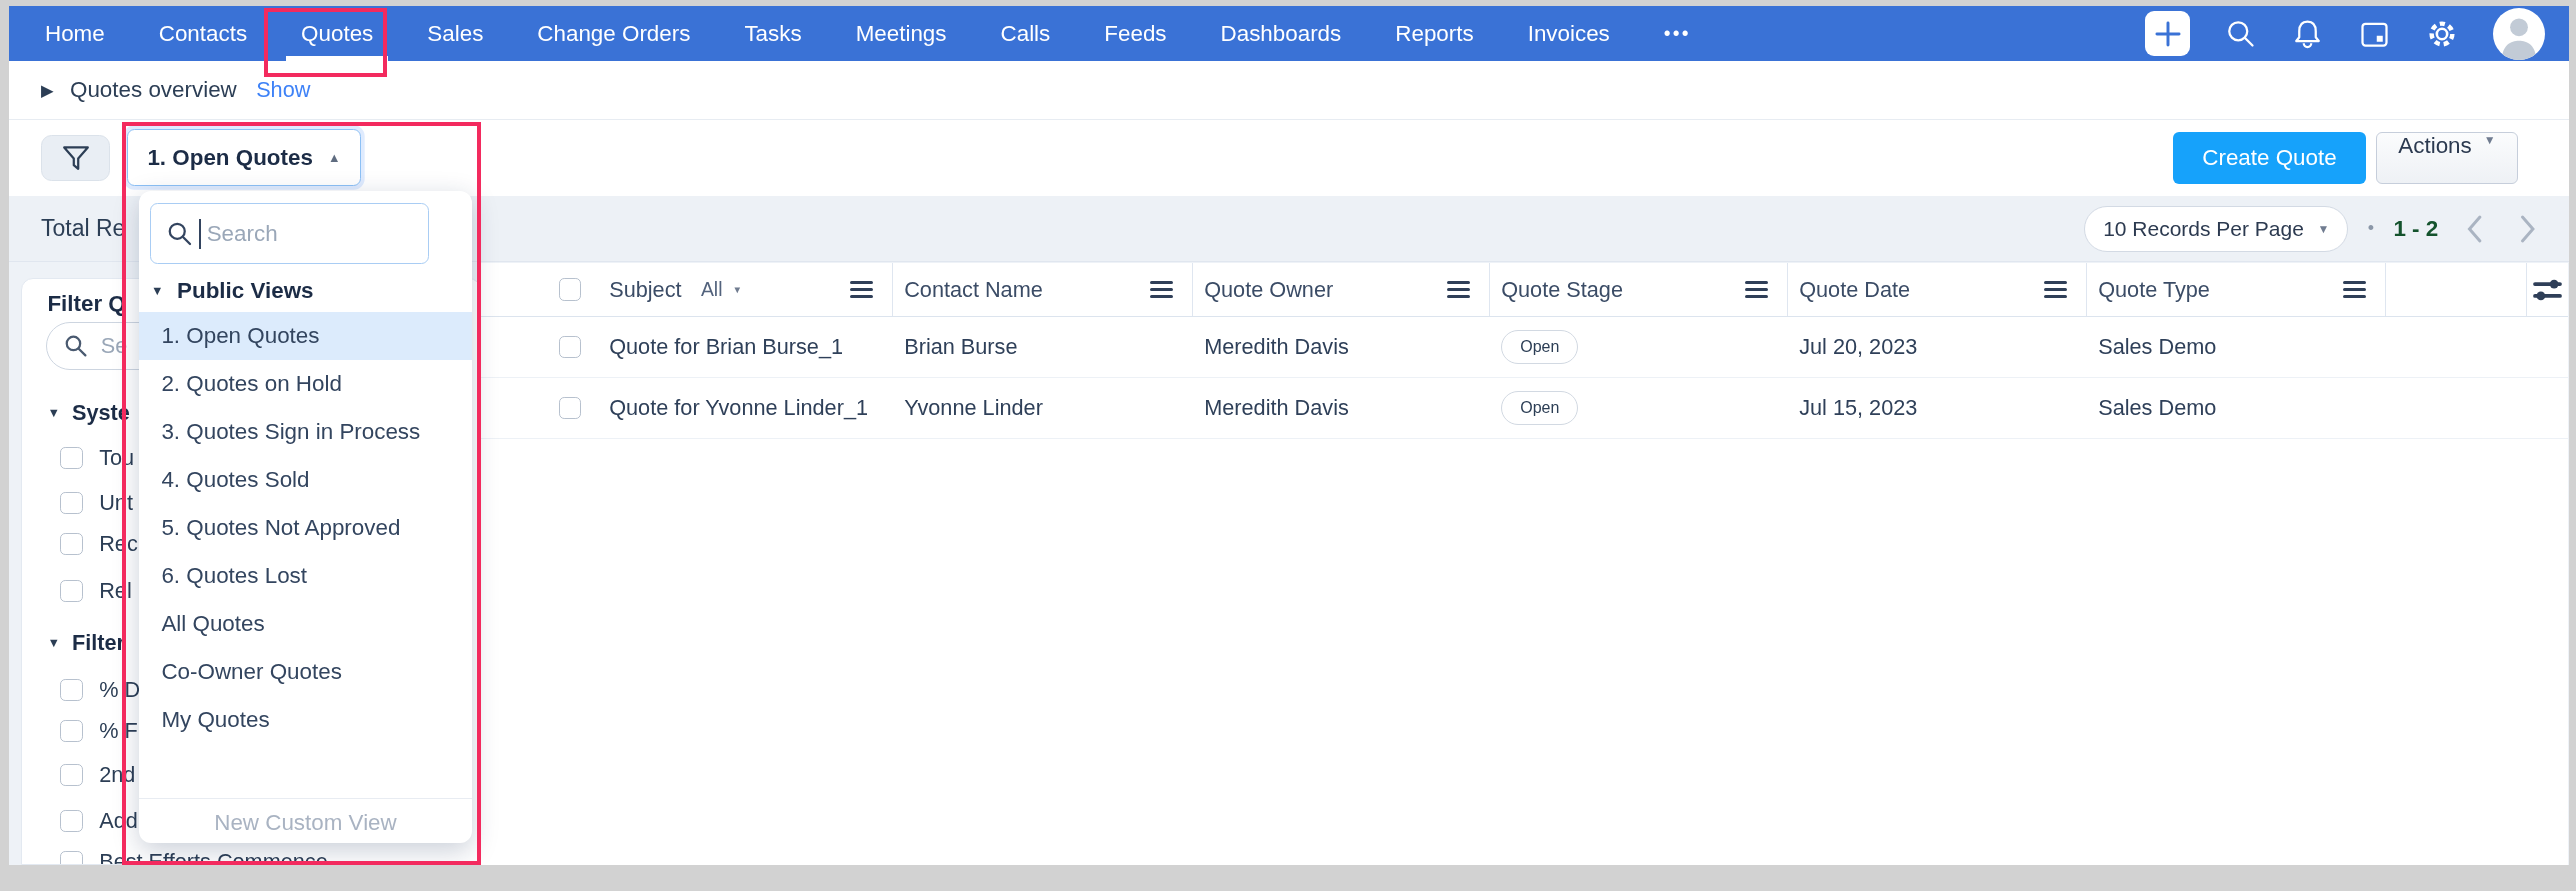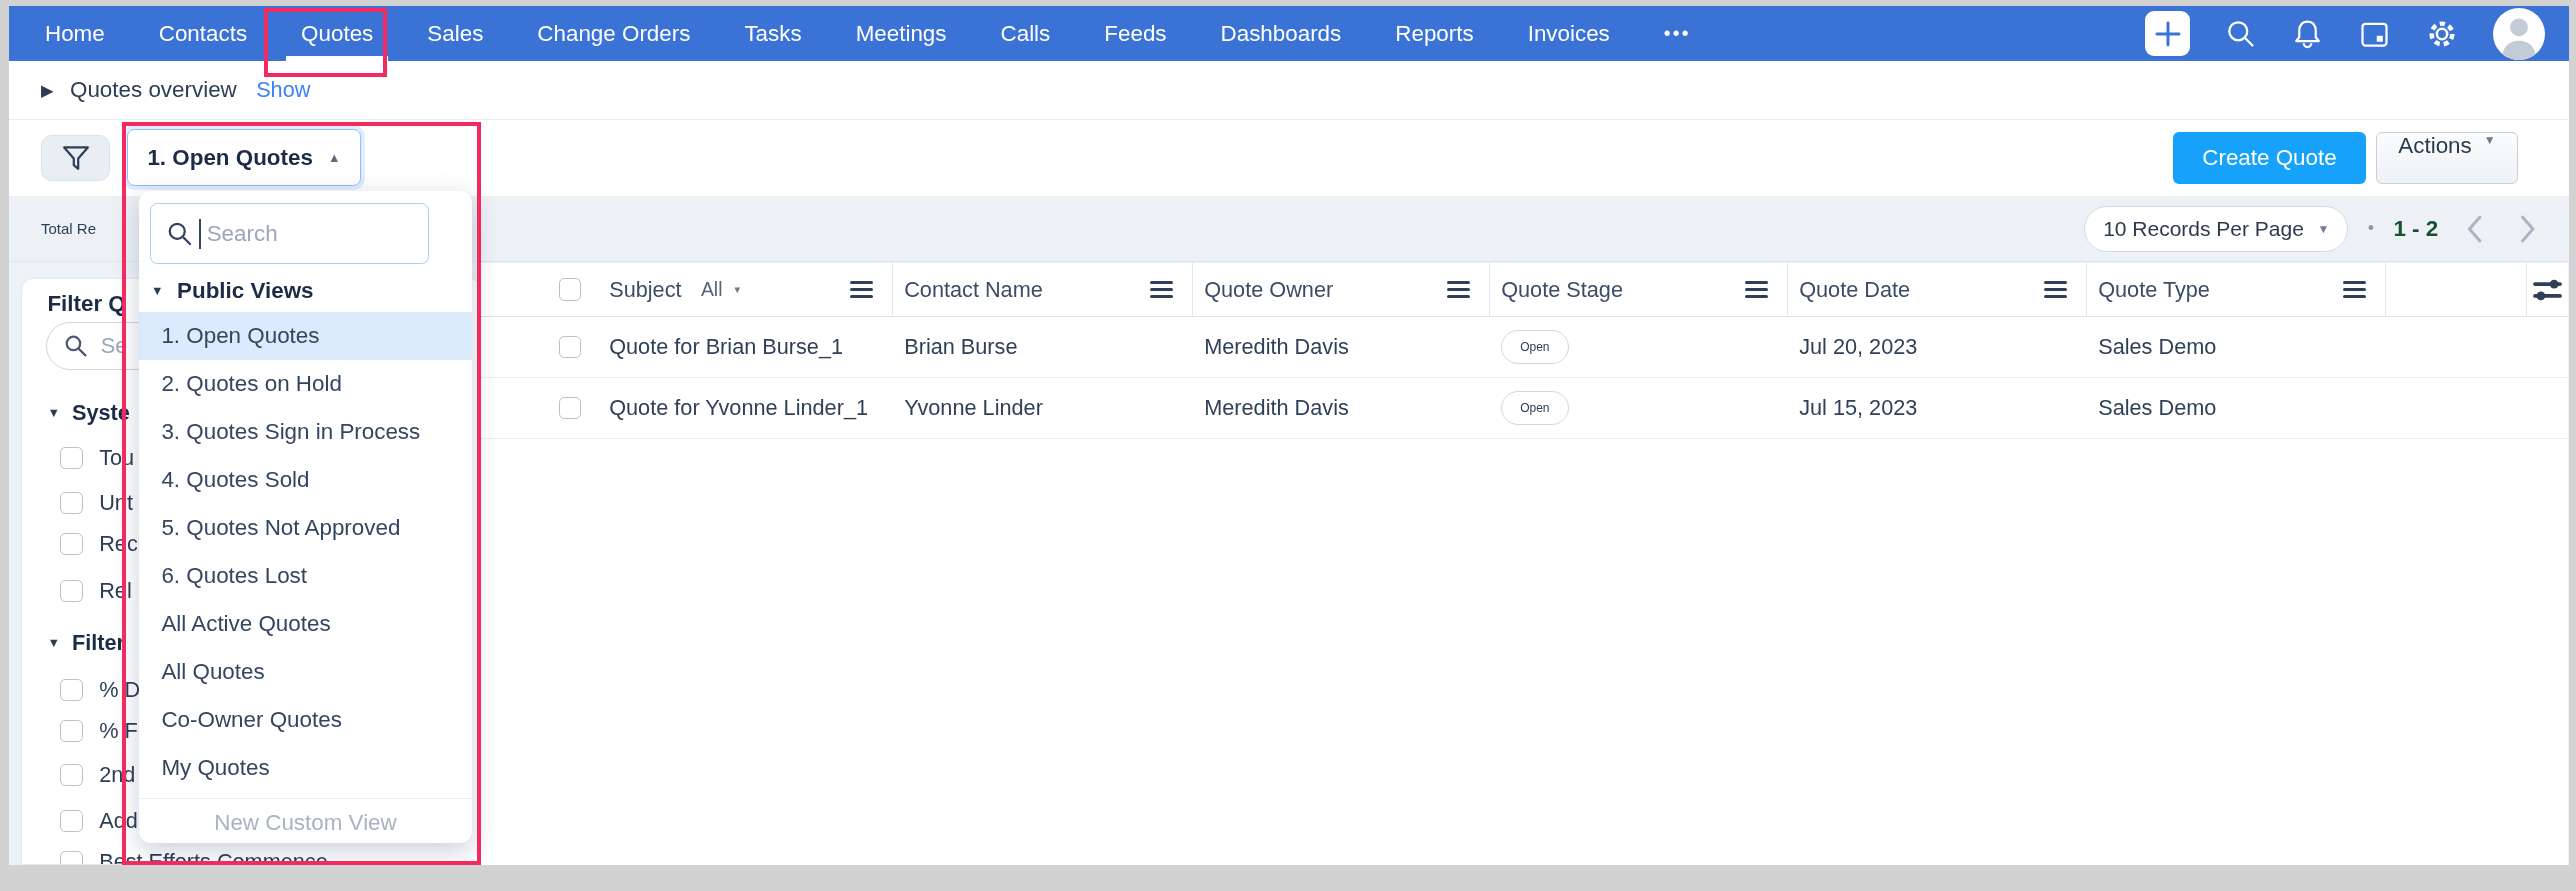--- a/index.html
+++ b/index.html
@@ -43,21 +43,21 @@
   .toolbar{position:absolute;left:0;top:114px;width:2560px;height:76px;background:#fff;}
   .filter-btn{position:absolute;left:32px;top:15px;width:69px;height:46px;background:#e9eef4;border:0.7px solid #dbe2ea;border-radius:10.5px;display:flex;align-items:center;justify-content:center;cursor:pointer;}
   .view-btn{position:absolute;left:118px;top:9px;height:57px;padding:0 19.4px;background:#fff;border:1.5px solid #8cc0f5;border-radius:7.5px;box-shadow:0 0 0 3.7px rgba(59,130,246,.16);display:flex;align-items:center;gap:15px;font-size:22.4px;font-weight:600;color:var(--ink-strong);cursor:pointer;}
   .view-btn .caret-up{font-size:12.7px;color:#5f6c80;}
   .create-btn{position:absolute;left:2164px;top:12px;width:193px;height:52px;background:var(--primary-blue);border-radius:6px;color:#fff;font-size:22.4px;display:flex;align-items:center;justify-content:center;cursor:pointer;}
   .actions-btn{position:absolute;left:2367px;top:12px;width:142px;height:52px;background:linear-gradient(#fbfcfd,#eef1f5);border:1.5px solid #c6cedb;border-radius:6px;color:#2c3a50;font-size:22.4px;display:flex;justify-content:center;gap:12px;cursor:pointer;}
   .caret-down{font-size:12px;color:#707c90;}
 
   
   .totalbar{position:absolute;left:0;top:190px;width:2560px;height:66px;background:var(--bar-bg);border-bottom:0.7px solid #e0e6ef;display:flex;align-items:center;}
-  .total-label{margin-left:32px;font-size:15px;color:var(--ink);}
+  .total-label{margin-left:32px;font-size:23px;color:var(--ink);}
   .tb-right{position:absolute;right:24px;display:flex;align-items:center;gap:19.4px;}
   .perpage{height:46px;padding:0 18px;background:#fff;border:1.5px solid #d3dae4;border-radius:23px;display:flex;align-items:center;gap:13.5px;font-size:21px;color:#2c3a50;cursor:pointer;}
   .tb-dot{color:#8b97a8;font-size:18px;}
   .tb-range{font-size:22.4px;font-weight:700;color:#14532d;}
   .pg-chev{width:34px;height:34px;display:flex;align-items:center;justify-content:center;cursor:pointer;}
 
   
   .sidebar{position:absolute;left:12px;top:272px;width:460px;height:587px;background:#fff;border:0.7px solid #e3e9f1;border-radius:12px 12px 0 0;overflow:hidden;}
   .sb-title{position:absolute;left:25.4px;top:12px;font-size:22.4px;font-weight:700;color:var(--ink-strong);}
   .sb-search{position:absolute;left:24px;top:43px;width:321px;height:48px;border:1.5px solid #cdd5e0;border-radius:25px;display:flex;align-items:center;padding-left:16.4px;gap:12px;background:#fff;}
@@ -75,21 +75,21 @@
   .th.last{border-right:none;}
   .th-check{display:flex;align-items:center;border-right:none;padding-left:81px;}
   .bars{width:22.4px;height:16.4px;position:relative;flex:none;cursor:pointer;}
   .bars i{position:absolute;left:0;width:22.4px;height:3px;background:#2f3f58;border-radius:1.5px;}
   .bars i:nth-child(1){top:0}.bars i:nth-child(2){top:6.7px}.bars i:nth-child(3){top:13.5px}
   .subj-head{display:flex;align-items:center;gap:19.4px;}
   .all-flt{font-size:19.4px;color:#53637d;display:flex;align-items:center;gap:10px;cursor:pointer;}
   .trow{height:61px;border-bottom:0.7px solid #edf1f6;}
   .td{display:flex;align-items:center;padding:0 19.4px 0 11.2px;font-size:21.7px;color:#2f4059;white-space:nowrap;overflow:hidden;}
   .td-check{padding-left:81px;}
-  .badge{height:34px;padding:0 18px;border:1.5px solid #d2d9e2;border-radius:17px;background:#fff;display:flex;align-items:center;font-size:12px;color:var(--ink);}
+  .badge{height:34px;padding:0 18px;border:1.5px solid #d2d9e2;border-radius:17px;background:#fff;display:flex;align-items:center;font-size:16px;color:var(--ink);}
 
   
   .dropdown{position:absolute;left:130px;top:185px;width:333px;height:652px;background:#fff;border-radius:12px;box-shadow:0 7.5px 27px rgba(20,40,80,.22);z-index:30;}
   .dd-search{position:absolute;left:10.5px;top:12px;width:279px;height:61px;border:1.5px solid #a9cdf4;border-radius:7.5px;display:flex;align-items:center;padding-left:15px;gap:6px;}
   .dd-search input{border:none;outline:none;font-size:22.4px;color:var(--ink);width:187px;font-family:"Liberation Sans",sans-serif;background:transparent;}
   .dd-search input::placeholder{color:var(--muted);}
   .cursor-bar{width:2.2px;height:30px;background:#33445f;flex:none;}
   .dd-group{position:absolute;left:12px;top:87px;display:flex;align-items:center;gap:13.5px;font-size:22.4px;font-weight:700;color:var(--ink-strong);}
   .dd-list{position:absolute;left:0;top:121px;width:333px;}
   .dd-item{height:48px;display:flex;align-items:center;padding-left:22.4px;font-size:22.4px;color:#33455f;cursor:pointer;white-space:nowrap;}
@@ -384,21 +384,20 @@
       <span class="tri-down">▼</span>
       <span>Public Views</span>
     </div>
     <div class="dd-list">
       <div class="dd-item sel">1. Open Quotes</div>
       <div class="dd-item">2. Quotes on Hold</div>
       <div class="dd-item">3. Quotes Sign in Process</div>
       <div class="dd-item">4. Quotes Sold</div>
       <div class="dd-item">5. Quotes Not Approved</div>
       <div class="dd-item">6. Quotes Lost</div>
-      <div class="dd-item">All Active Quotes</div>
       <div class="dd-item">All Quotes</div>
       <div class="dd-item">Co-Owner Quotes</div>
       <div class="dd-item">My Quotes</div>
     </div>
     <div class="dd-div"></div>
     <div class="dd-footer">New Custom View</div>
   </div>
 
   <div class="anno anno-nav"></div>
   <div class="anno anno-dd"></div>

